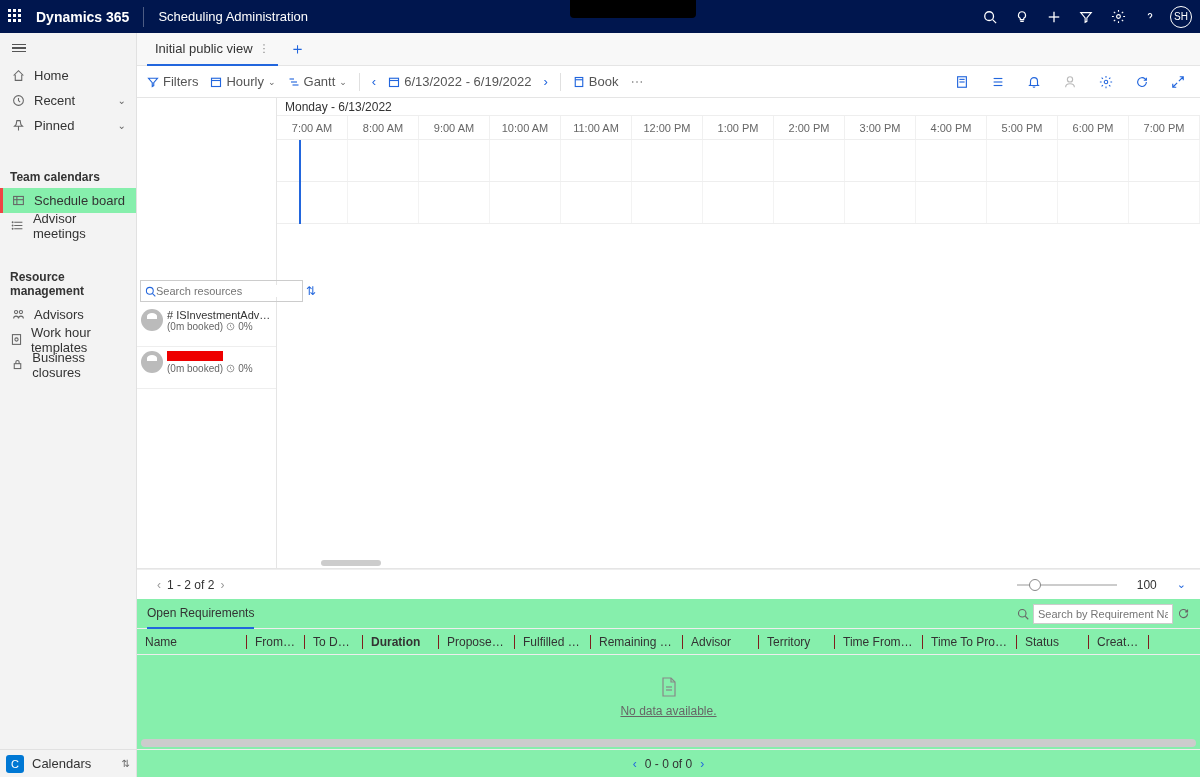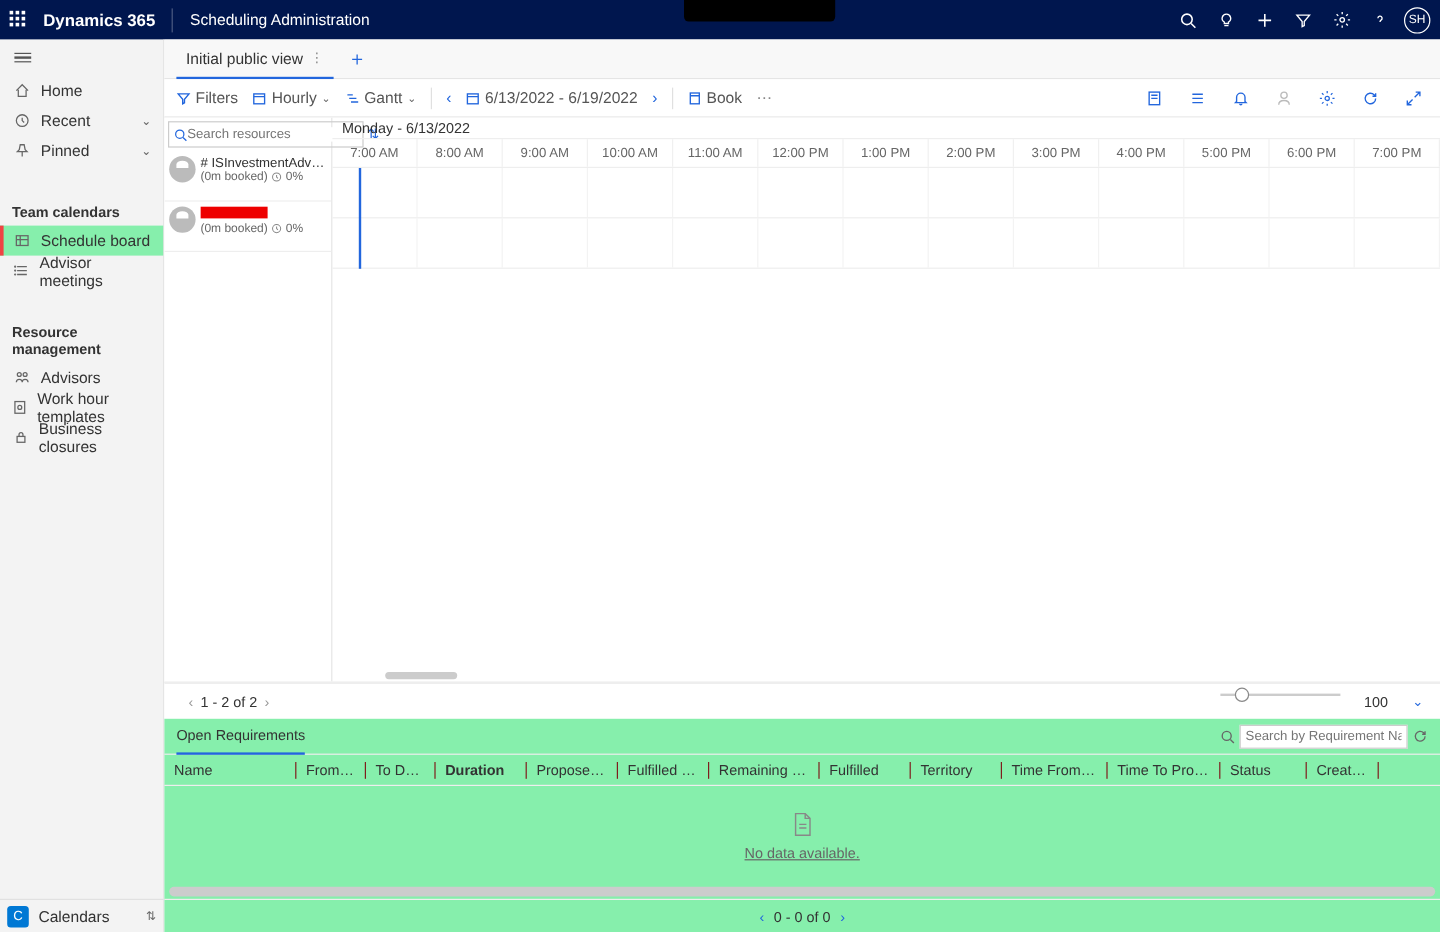--- a/index.html
+++ b/index.html
@@ -45,21 +45,21 @@
 .tool { display: flex; align-items: center; gap: 4px; cursor: pointer; }
 .tool .ti { color: #2266dd; font-size: 13px; }
 .tool .caret { font-size: 9px; color: #666; }
 .toolbar .sep { width: 1px; height: 18px; background: #e0e0e0; }
 .toolbar .spacer { flex: 1; }
 .tbicon { width: 24px; height: 24px; display: flex; align-items: center; justify-content: center; color: #2266dd; cursor: pointer; }
 .tbicon.gray { color: #999; }
 
 
 .schedule { flex: 1; display: flex; background: #fff; border-bottom: 1px solid #e5e5e5; overflow: hidden; }
-.resources-col { width: 140px; border-right: 1px solid #e5e5e5; display: flex; flex-direction: column; }
+.resources-col { width: 140px; border-right: 1px solid #e5e5e5; display: flex; flex-direction: column; justify-content: center; }
 .search-row { height: 28px; display: flex; align-items: center; padding: 3px; gap: 3px; }
 .search-box { flex: 1; border: 1px solid #ccc; height: 22px; display: flex; align-items: center; padding: 0 4px; font-size: 11px; color: #888; }
 .search-box input { border: none; outline: none; flex: 1; font-size: 11px; }
 .sort-btn { width: 20px; height: 22px; display: flex; align-items: center; justify-content: center; color: #2266dd; cursor: pointer; font-size: 12px; }
 .resource-row { height: 42px; border-bottom: 1px solid #eee; display: flex; align-items: flex-start; padding: 4px; gap: 4px; font-size: 11px; }
 .resource-row .ravatar { width: 22px; height: 22px; border-radius: 50%; background: #bbb; flex-shrink: 0; position: relative; }
 .resource-row .ravatar::after { content: ''; position: absolute; top: 4px; left: 6px; width: 10px; height: 6px; border-radius: 50% 50% 0 0; background: #fff; }
 .resource-row .rinfo { flex: 1; overflow: hidden; }
 .resource-row .rname { font-size: 11px; white-space: nowrap; overflow: hidden; text-overflow: ellipsis; }
 .resource-row .rdetails { font-size: 10px; color: #666; display: flex; align-items: center; gap: 3px; }
@@ -72,21 +72,21 @@
 .grid-rows { position: relative; }
 .grid-row { height: 42px; border-bottom: 1px solid #eee; display: flex; }
 .grid-row .gcell { width: 71px; border-right: 1px solid #f3f3f3; flex-shrink: 0; }
 .now-line { position: absolute; left: 22px; top: 0; width: 2px; height: 84px; background: #2266dd; }
 .hscroll-thumb { position: absolute; bottom: 2px; left: 44px; width: 60px; height: 6px; background: #ccc; border-radius: 3px; }
 
 
 .pager-row { height: 30px; background: #fff; border-top: 1px solid #eee; display: flex; align-items: center; padding: 0 14px; font-size: 12px; }
 .pager-row .arrow { color: #999; cursor: pointer; padding: 0 6px; }
 .pager-row .spacer { flex: 1; }
-.zoom-slider { display: flex; align-items: flex-start; gap: 20px; }
+.zoom-slider { display: flex; align-items: center; gap: 20px; }
 .slider-track { width: 100px; height: 2px; background: #ccc; position: relative; }
 .slider-thumb { position: absolute; left: 12px; top: -5px; width: 12px; height: 12px; border-radius: 50%; background: #fff; border: 1px solid #888; }
 .pager-row .expand-caret { margin-left: 20px; color: #2266dd; cursor: pointer; font-size: 11px; }
 
 
 .req-panel { background: #86efac; display: flex; flex-direction: column; height: 178px; }
 .req-tabs { height: 30px; display: flex; align-items: center; padding: 0 10px; border-bottom: 1px solid #eee; }
 .req-tab { height: 30px; display: flex; align-items: center; font-size: 12px; border-bottom: 2px solid #2266dd; cursor: pointer; }
 .req-tabs .spacer { flex: 1; }
 .req-search-wrap { display: flex; align-items: center; gap: 4px; }
@@ -489,21 +489,21 @@
         </div>
       </div>
       <div class="req-cols" id="req-cols">
           <div class="req-col" style="width: 110px;">Name</div>
           <div class="req-col" style="width: 58px;">From D...</div>
           <div class="req-col" style="width: 58px;">To Date</div>
           <div class="req-col" style="width: 76px; font-weight: bold;">Duration</div>
           <div class="req-col" style="width: 76px;">Proposed D...</div>
           <div class="req-col" style="width: 76px;">Fulfilled Dur...</div>
           <div class="req-col" style="width: 92px;">Remaining Dura...</div>
-          <div class="req-col" style="width: 76px;">Fulfilled</div>
+          <div class="req-col" style="width: 76px;">Advisor</div>
           <div class="req-col" style="width: 76px;">Territory</div>
           <div class="req-col" style="width: 88px;">Time From Pro...</div>
           <div class="req-col" style="width: 94px;">Time To Promised</div>
           <div class="req-col" style="width: 72px;">Status</div>
           <div class="req-col" style="width: 60px;">Created On</div>
         </div>
       <div class="req-empty">
         <svg width="20" height="22" viewBox="0 0 20 22" fill="none" stroke="#888" stroke-width="1.2">
             <path d="M4 2h8l4 4v14H4z"></path>
             <path d="M12 2v4h4"></path>

